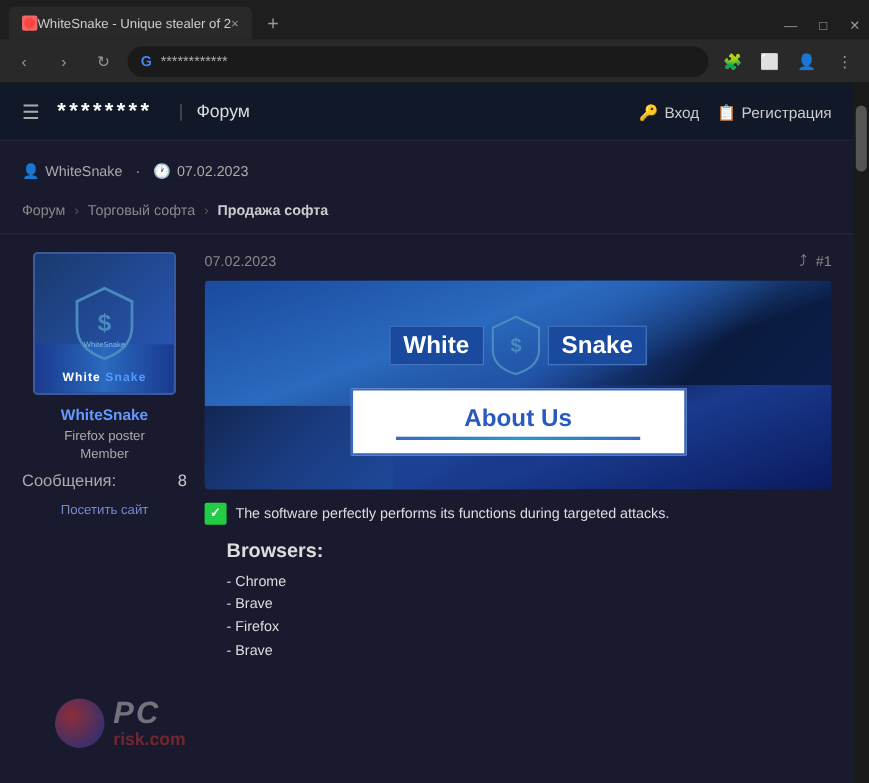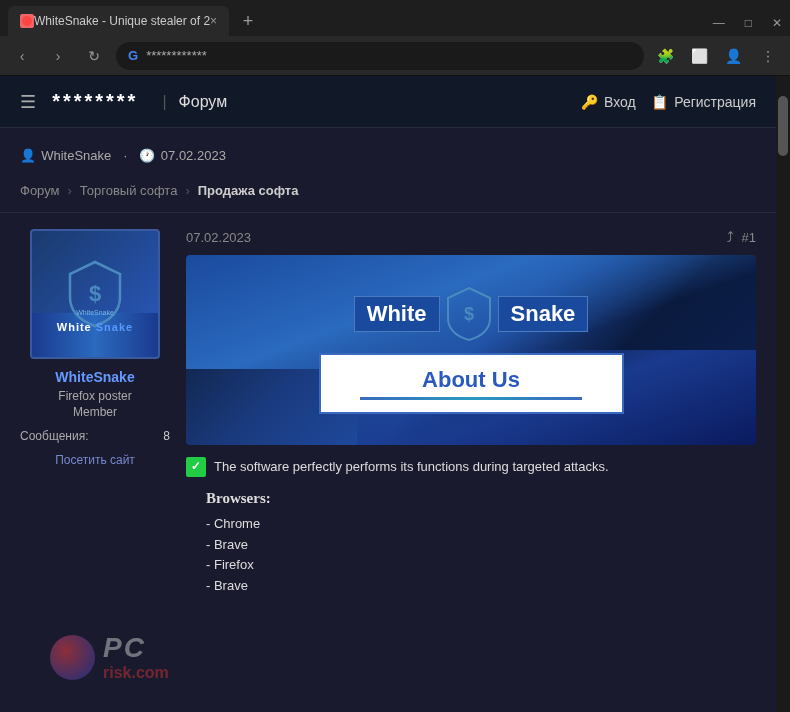--- a/index.html
+++ b/index.html
@@ -58,27 +58,27 @@
     .breadcrumb-current { color: #ccc; font-weight: bold; }
 
     
     .post-area { display: flex; padding: 16px 20px; gap: 16px; }
     
     
     .user-card { width: 150px; flex-shrink: 0; display: flex; flex-direction: column; align-items: center; }
     .user-avatar { width: 130px; height: 130px; background: linear-gradient(135deg, #1a3a6e, #2a5abf); border: 2px solid #3a5a9f; border-radius: 4px; display: flex; flex-direction: column; align-items: center; justify-content: center; margin-bottom: 10px; overflow: hidden; position: relative; }
     .avatar-bg-stripes { position: absolute; bottom: 0; left: 0; width: 100%; height: 35%; background: linear-gradient(90deg, #1a3a8e, #2a6abf, #1a3a8e); }
     .avatar-shield { width: 60px; height: 70px; position: relative; z-index: 2; }
-    .avatar-logo-text { color: #fff; font-size: 11px; font-weight: bold; position: absolute; bottom: 24px; z-index: 3; letter-spacing: 1px; }
+    .avatar-logo-text { color: #fff; font-size: 11px; font-weight: bold; position: absolute; bottom: 8px; z-index: 3; letter-spacing: 1px; }
     .avatar-logo-white { color: #fff; }
     .avatar-logo-blue { color: #5599ff; }
     .user-name { color: #6699ff; font-size: 14px; font-weight: bold; margin-bottom: 4px; cursor: pointer; }
     .user-role1 { color: #aaa; font-size: 12px; margin-bottom: 2px; }
     .user-role2 { color: #aaa; font-size: 12px; margin-bottom: 8px; }
-    .user-stats { width: 100%; font-size: 12px; color: #aaa; }
+    .user-stats { width: 100%; font-size: 15px; color: #aaa; }
     .user-stat-row { display: flex; justify-content: space-between; padding: 2px 0; }
     .user-stat-label { color: #aaa; }
     .user-stat-value { color: #ccc; }
     .visit-site { color: #7788cc; font-size: 12px; margin-top: 8px; cursor: pointer; }
 
     
     .post-content-area { flex: 1; }
     .post-top-bar { display: flex; justify-content: space-between; align-items: center; margin-bottom: 10px; }
     .post-date { color: #888; font-size: 13px; }
     .post-actions { display: flex; gap: 8px; align-items: center; }
@@ -97,21 +97,21 @@
     .banner-about { background: #fff; width: 305px; padding: 12px; text-align: center; border: 2px solid #3a6abf; }
     .banner-about-text { color: #2a5abf; font-size: 22px; font-weight: bold; }
     .banner-about-underline { height: 3px; background: linear-gradient(90deg, #3a6abf, #2a9abf, #3a6abf); margin-top: 4px; width: 80%; margin-left: auto; margin-right: auto; }
 
     
     .post-text { color: #ddd; font-size: 13px; line-height: 1.6; }
     .post-check-row { display: flex; align-items: flex-start; gap: 8px; margin-bottom: 8px; }
     .check-icon { width: 20px; height: 20px; background: #22cc44; display: flex; align-items: center; justify-content: center; flex-shrink: 0; border-radius: 2px; }
     .check-inner { color: #fff; font-size: 12px; font-weight: bold; }
     .browsers-section { padding-left: 20px; }
-    .browsers-title { color: #ddd; font-size: 15px; font-weight: bold; margin-bottom: 4px; font-family: Liberation Serif, serif; }
+    .browsers-title { color: #ddd; font-size: 18px; font-weight: bold; margin-bottom: 4px; }
     .browser-item { color: #ddd; font-size: 13px; }
     
     
     .watermark { position: absolute; bottom: 30px; left: 50px; opacity: 0.5; pointer-events: none; z-index: 100; }
     .watermark-logo { display: flex; align-items: center; gap: 8px; }
     .wm-circle { width: 45px; height: 45px; background: radial-gradient(circle at 35% 35%, #ff4444, #2244cc); border-radius: 50%; }
     .wm-text-block { display: flex; flex-direction: column; }
     .wm-text-main { font-size: 28px; font-weight: bold; color: #ccc; letter-spacing: 2px; font-style: italic; }
     .wm-text-sub { color: #cc3333; font-size: 16px; font-weight: bold; }
   </style>

